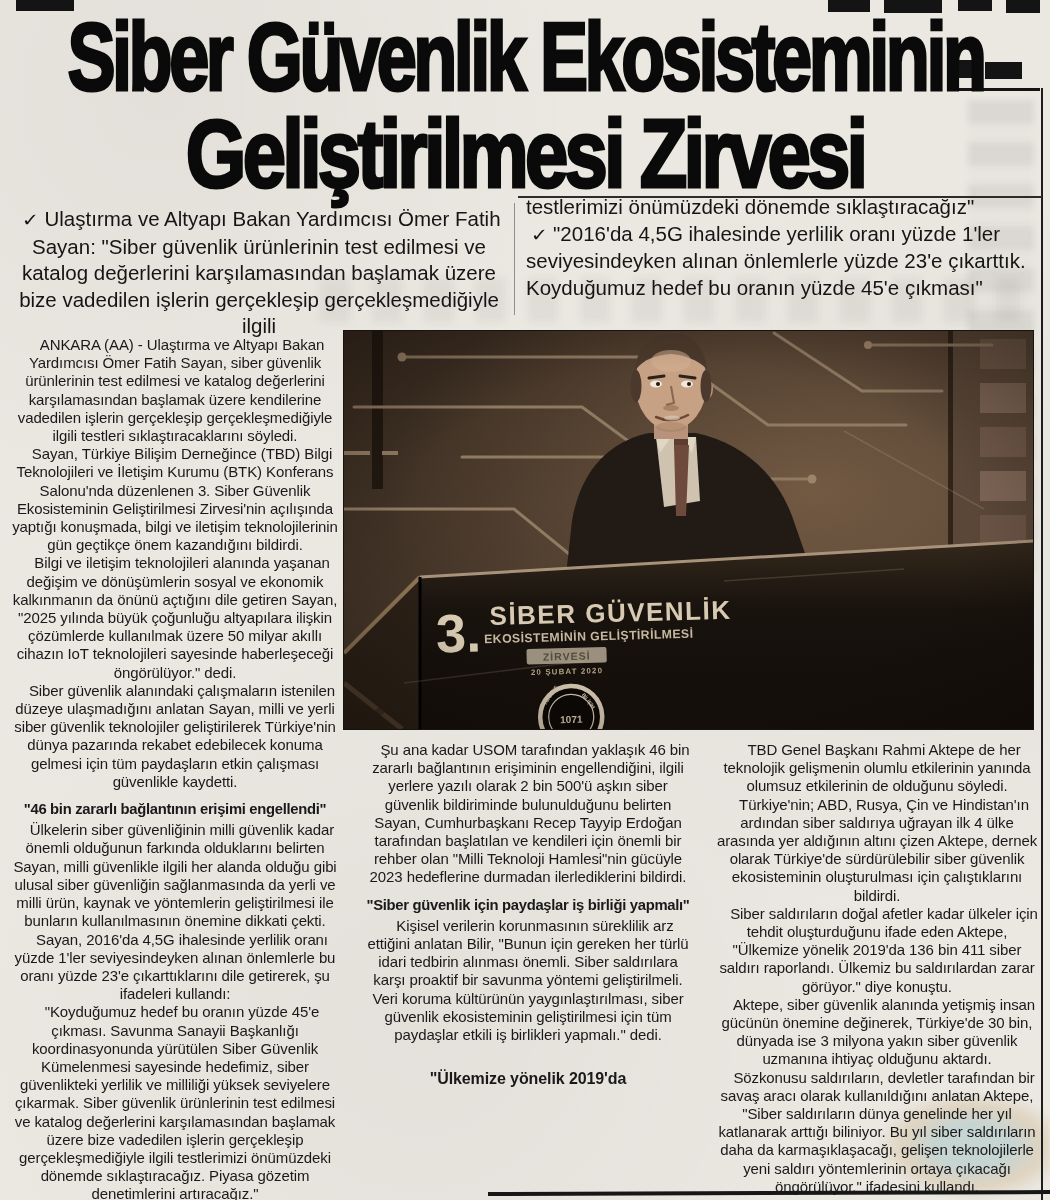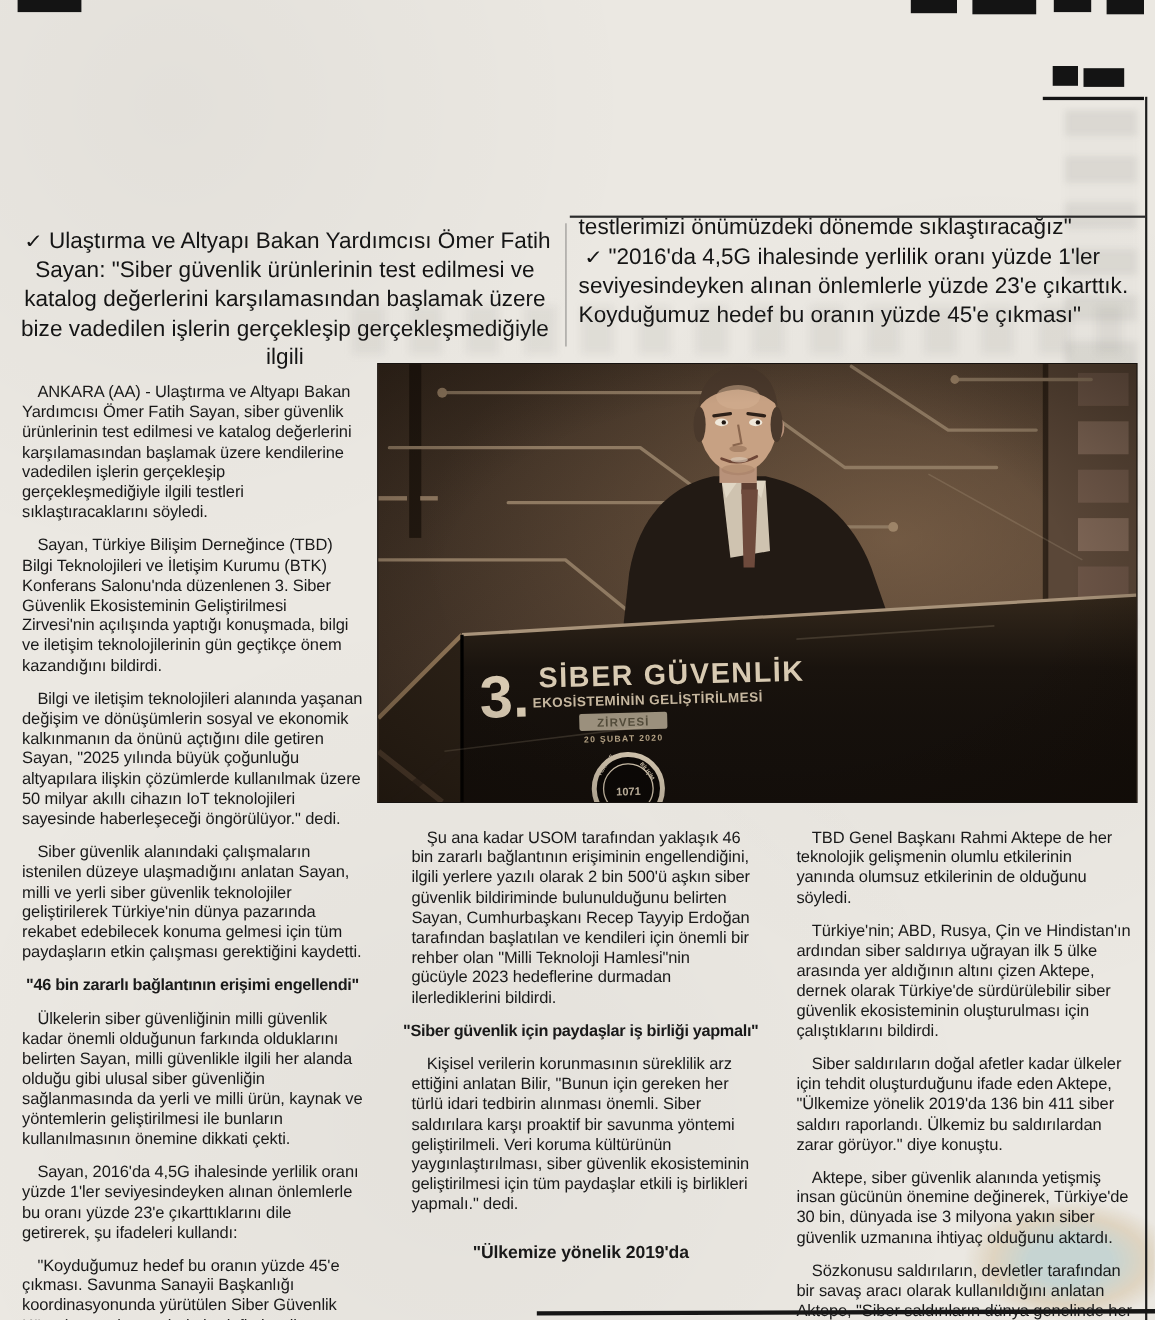--- a/index.html
+++ b/index.html
@@ -24,21 +24,21 @@
   
   .deck{position:absolute;font-size:20.5px;line-height:26.6px;color:#151515;}
   .deck p{margin:0;}
   .deck-left{left:10px;top:206px;width:498px;text-align:center;}
   .deck-right{left:526px;top:194px;width:512px;}
   .check{display:inline-block;font-size:18px;margin:0 6px 0 6px;transform:scaleX(1.15);}
   .deck-rule{position:absolute;left:518px;top:196px;width:524px;height:2px;background:#2b2b2b;}
   .deck-divider{position:absolute;left:514px;top:203px;width:1px;height:112px;background:rgba(70,70,70,.55);}
   
   .bodycol{position:absolute;font-size:15px;line-height:18.2px;letter-spacing:-0.1px;color:#191919;text-align:left;}
-  .bodycol p{margin:12px;text-indent:14px;}
+  .bodycol p{margin:0;text-indent:14px;text-align:center;}
   .col-h{margin:9px 0 3px;font-weight:bold;text-align:center;font-size:14.8px;letter-spacing:-0.3px;white-space:nowrap;}
   .col1{left:8px;top:336px;width:334px;}
   .col2{left:362px;top:741px;width:332px;}
   .col3{left:712px;top:741px;width:330px;}
   .col2-footer{margin-top:24px;font-weight:bold;font-size:16px;line-height:21px;text-align:center;}
   
   .photo{position:absolute;left:343px;top:330px;width:689px;height:398px;border:1px solid #171310;background:#3a2d22;}
   .photo svg{display:block;}
   
   .vrule{position:absolute;left:1041px;top:88px;width:2px;height:1112px;background:#1d1d1d;}
@@ -77,20 +77,24 @@
   <div class="artifact a7"></div>
   <div class="artifact a8"></div>
   <div class="bleed-col"></div>
   <div class="bleed-top"></div>
   <div class="blob"></div>
   <div class="vrule"></div>
   <div class="hrule-bottom"></div>
   <div class="deck-rule"></div>
   <div class="deck-divider"></div>
 
+  <div class="headline">
+    <div class="hl-line l1"><span class="hl-inner">Siber Güvenlik Ekosisteminin</span></div>
+    <div class="hl-line l2"><span class="hl-inner">Geliştirilmesi Zirvesi</span></div>
+  </div>
 
   <div class="deck deck-left">
     <p><span class="check">✓</span><span>Ulaştırma ve Altyapı Bakan Yardımcısı Ömer Fatih Sayan: "Siber güvenlik ürünlerinin test edilmesi ve katalog değerlerini karşılamasından başlamak üzere bize vadedilen işlerin gerçekleşip gerçekleşmediğiyle ilgili</span></p>
   </div>
   <div class="deck deck-right">
     <p>testlerimizi önümüzdeki dönemde sıklaştıracağız"</p>
     <p><span class="check">✓</span><span>"2016'da 4,5G ihalesinde yerlilik oranı yüzde 1'ler seviyesindeyken alınan önlemlerle yüzde 23'e çıkarttık. Koyduğumuz hedef bu oranın yüzde 45'e çıkması"</span></p>
   </div>
 
   <div class="photo">
@@ -213,37 +217,37 @@
         <line x1="380" y1="250" x2="560" y2="238"></line>
       </g>
       <rect width="689" height="398" fill="url(#vign)"></rect>
     </svg>
   </div>
 
   <div class="bodycol col1">
     <p>ANKARA (AA) - Ulaştırma ve Altyapı Bakan Yardımcısı Ömer Fatih Sayan, siber güvenlik ürünlerinin test edilmesi ve katalog değerlerini karşılamasından başlamak üzere kendilerine vadedilen işlerin gerçekleşip gerçekleşmediğiyle ilgili testleri sıklaştıracaklarını söyledi.</p>
     <p>Sayan, Türkiye Bilişim Derneğince (TBD) Bilgi Teknolojileri ve İletişim Kurumu (BTK) Konferans Salonu'nda düzenlenen 3. Siber Güvenlik Ekosisteminin Geliştirilmesi Zirvesi'nin açılışında yaptığı konuşmada, bilgi ve iletişim teknolojilerinin gün geçtikçe önem kazandığını bildirdi.</p>
     <p>Bilgi ve iletişim teknolojileri alanında yaşanan değişim ve dönüşümlerin sosyal ve ekonomik kalkınmanın da önünü açtığını dile getiren Sayan, "2025 yılında büyük çoğunluğu altyapılara ilişkin çözümlerde kullanılmak üzere 50 milyar akıllı cihazın IoT teknolojileri sayesinde haberleşeceği öngörülüyor." dedi.</p>
-    <p>Siber güvenlik alanındaki çalışmaların istenilen düzeye ulaşmadığını anlatan Sayan, milli ve yerli siber güvenlik teknolojiler geliştirilerek Türkiye'nin dünya pazarında rekabet edebilecek konuma gelmesi için tüm paydaşların etkin çalışması gerektiğini kaydetti.</p>
+    <p>Siber güvenlik alanındaki çalışmaların istenilen düzeye ulaşmadığını anlatan Sayan, milli ve yerli siber güvenlik teknolojiler geliştirilerek Türkiye'nin dünya pazarında rekabet edebilecek konuma gelmesi için tüm paydaşların etkin çalışması güvenlikle kaydetti.</p>
     <h3 class="col-h">"46 bin zararlı bağlantının erişimi engellendi"</h3>
     <p>Ülkelerin siber güvenliğinin milli güvenlik kadar önemli olduğunun farkında olduklarını belirten Sayan, milli güvenlikle ilgili her alanda olduğu gibi ulusal siber güvenliğin sağlanmasında da yerli ve milli ürün, kaynak ve yöntemlerin geliştirilmesi ile bunların kullanılmasının önemine dikkati çekti.</p>
     <p>Sayan, 2016'da 4,5G ihalesinde yerlilik oranı yüzde 1'ler seviyesindeyken alınan önlemlerle bu oranı yüzde 23'e çıkarttıklarını dile getirerek, şu ifadeleri kullandı:</p>
     <p>"Koyduğumuz hedef bu oranın yüzde 45'e çıkması. Savunma Sanayii Başkanlığı koordinasyonunda yürütülen Siber Güvenlik Kümelenmesi sayesinde hedefimiz, siber güvenlikteki yerlilik ve milliliği yüksek seviyelere çıkarmak. Siber güvenlik ürünlerinin test edilmesi ve katalog değerlerini karşılamasından başlamak üzere bize vadedilen işlerin gerçekleşip gerçekleşmediğiyle ilgili testlerimizi önümüzdeki dönemde sıklaştıracağız. Piyasa gözetim denetimlerini artıracağız."</p>
   </div>
 
   <div class="bodycol col2">
     <p>Şu ana kadar USOM tarafından yaklaşık 46 bin zararlı bağlantının erişiminin engellendiğini, ilgili yerlere yazılı olarak 2 bin 500'ü aşkın siber güvenlik bildiriminde bulunulduğunu belirten Sayan, Cumhurbaşkanı Recep Tayyip Erdoğan tarafından başlatılan ve kendileri için önemli bir rehber olan "Milli Teknoloji Hamlesi"nin gücüyle 2023 hedeflerine durmadan ilerlediklerini bildirdi.</p>
     <h3 class="col-h">"Siber güvenlik için paydaşlar iş birliği yapmalı"</h3>
     <p>Kişisel verilerin korunmasının süreklilik arz ettiğini anlatan Bilir, "Bunun için gereken her türlü idari tedbirin alınması önemli. Siber saldırılara karşı proaktif bir savunma yöntemi geliştirilmeli. Veri koruma kültürünün yaygınlaştırılması, siber güvenlik ekosisteminin geliştirilmesi için tüm paydaşlar etkili iş birlikleri yapmalı." dedi.</p>
     <div class="col2-footer">
       <div>"Ülkemize yönelik 2019'da</div>
     </div>
   </div>
 
   <div class="bodycol col3">
     <p>TBD Genel Başkanı Rahmi Aktepe de her teknolojik gelişmenin olumlu etkilerinin yanında olumsuz etkilerinin de olduğunu söyledi.</p>
-    <p>Türkiye'nin; ABD, Rusya, Çin ve Hindistan'ın ardından siber saldırıya uğrayan ilk 5 ülke arasında yer aldığının altını çizen Aktepe, dernek olarak Türkiye'de sürdürülebilir siber güvenlik ekosisteminin oluşturulması için çalıştıklarını bildirdi.</p>
+    <p>Türkiye'nin; ABD, Rusya, Çin ve Hindistan'ın ardından siber saldırıya uğrayan ilk 4 ülke arasında yer aldığının altını çizen Aktepe, dernek olarak Türkiye'de sürdürülebilir siber güvenlik ekosisteminin oluşturulması için çalıştıklarını bildirdi.</p>
     <p>Siber saldırıların doğal afetler kadar ülkeler için tehdit oluşturduğunu ifade eden Aktepe, "Ülkemize yönelik 2019'da 136 bin 411 siber saldırı raporlandı. Ülkemiz bu saldırılardan zarar görüyor." diye konuştu.</p>
     <p>Aktepe, siber güvenlik alanında yetişmiş insan gücünün önemine değinerek, Türkiye'de 30 bin, dünyada ise 3 milyona yakın siber güvenlik uzmanına ihtiyaç olduğunu aktardı.</p>
     <p>Sözkonusu saldırıların, devletler tarafından bir savaş aracı olarak kullanıldığını anlatan Aktepe, "Siber saldırıların dünya genelinde her yıl katlanarak arttığı biliniyor. Bu yıl siber saldırıların daha da karmaşıklaşacağı, gelişen teknolojilerle yeni saldırı yöntemlerinin ortaya çıkacağı öngörülüyor." ifadesini kullandı.</p>
   </div>
 
 </div>
 
 </body></html>

